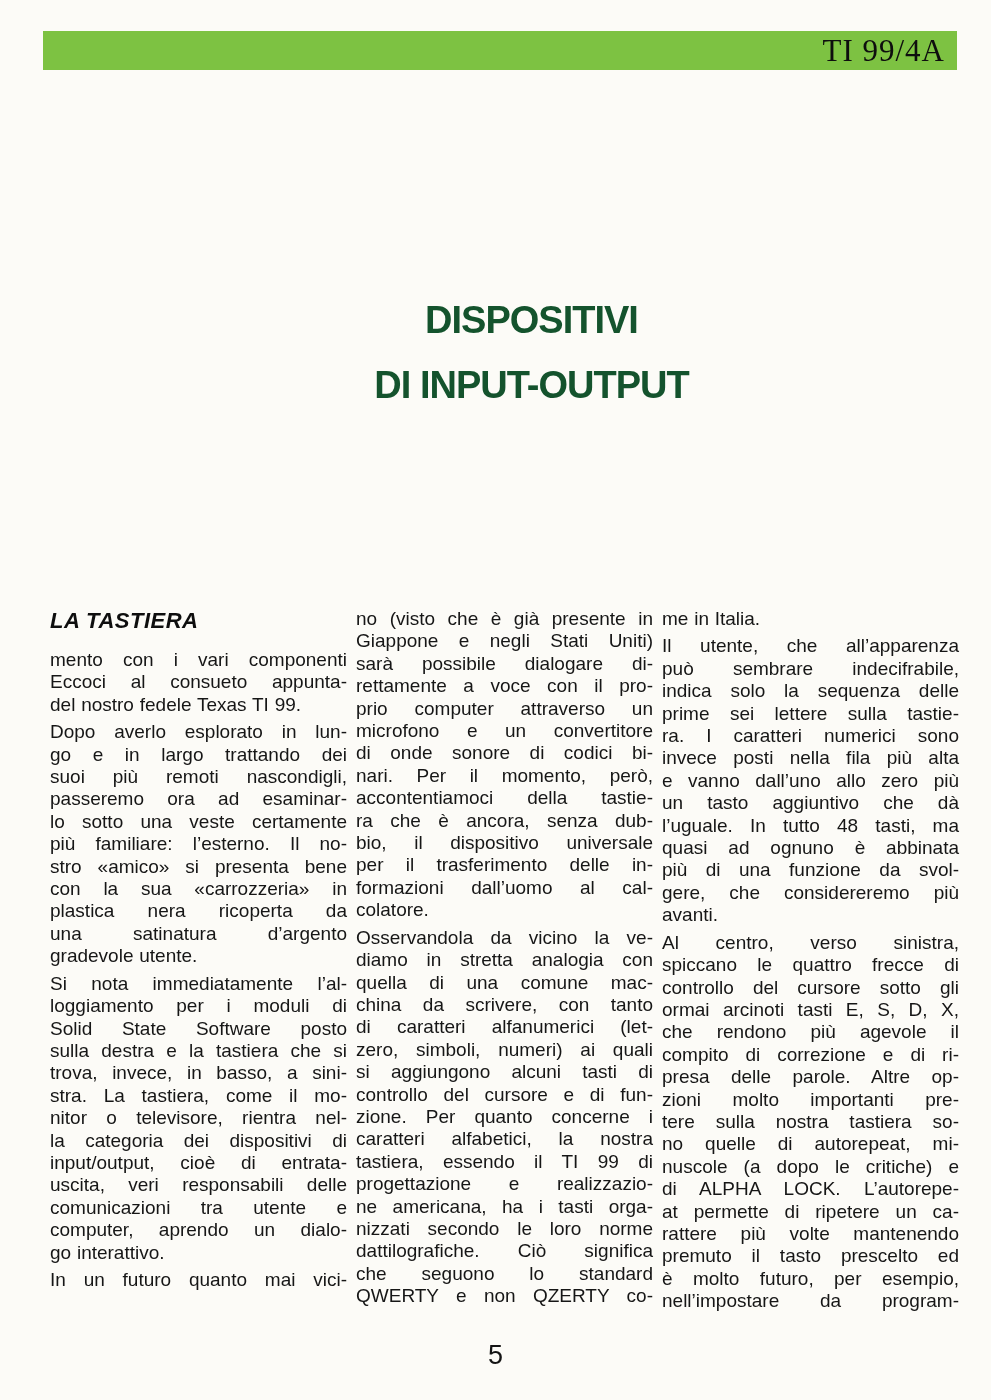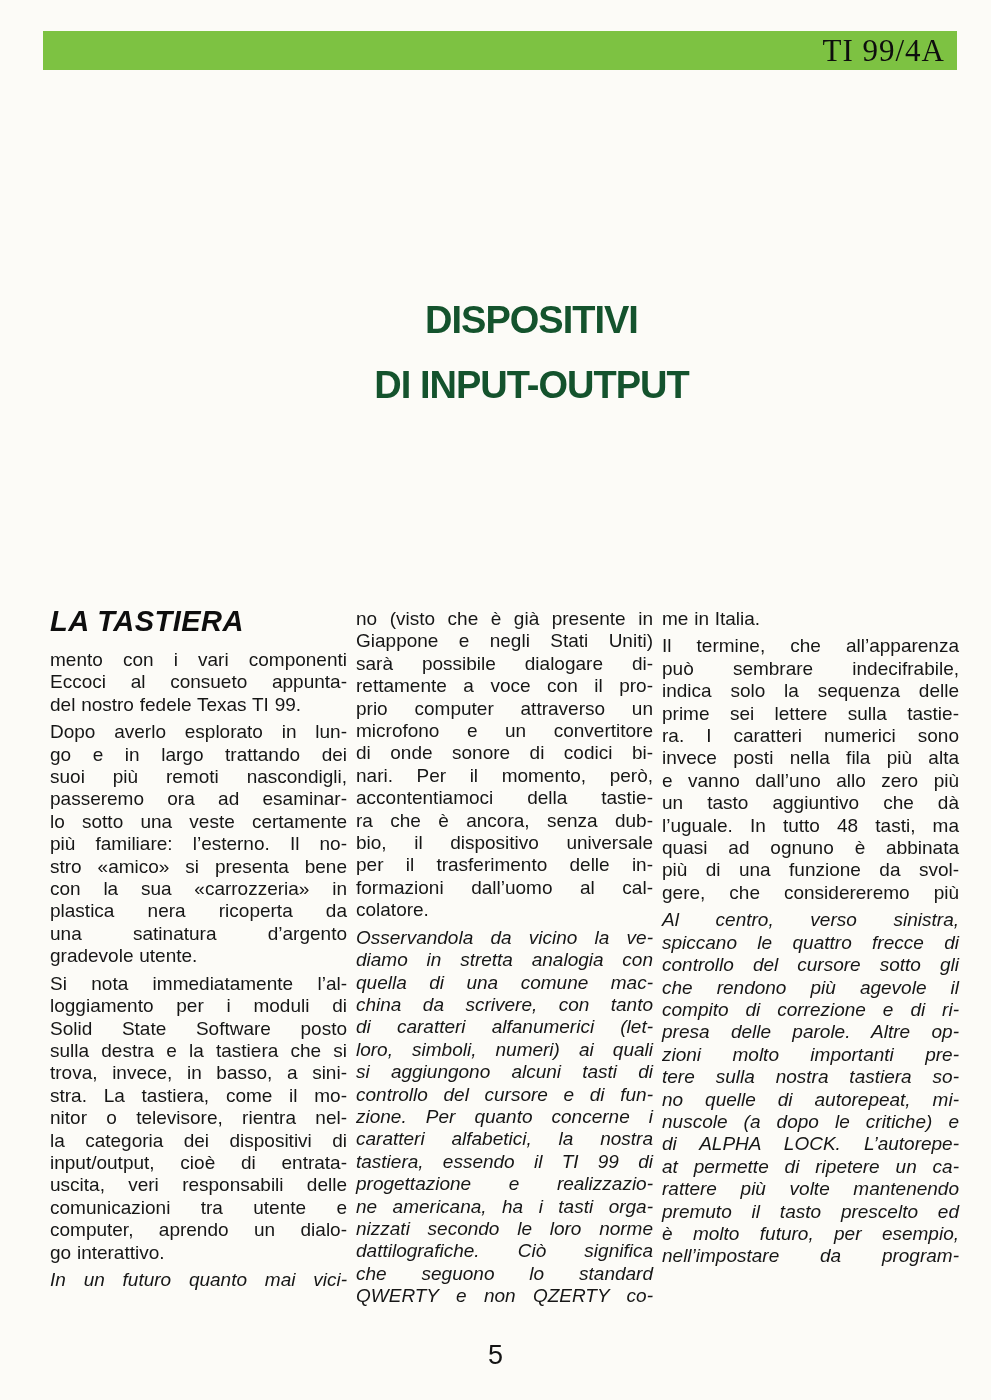--- a/index.html
+++ b/index.html
@@ -52,27 +52,27 @@
     top: 608px;
     width: 910px;
     display: flex;
     gap: 9px;
   }
   .column { width: 297px; box-sizing: border-box; }
   .section-heading {
     margin: 0 0 15px 0;
     font-style: italic;
     font-weight: bold;
-    font-size: 29px;
+    font-size: 22px;
     line-height: 26px;
     letter-spacing: 0.5px;
     color: #0e0e0e;
   }
   .paragraph { margin: 0 0 5px 0; }
-  .paragraph:last-child { margin-bottom: 0; font-style: italic; }
+  .paragraph:last-child { margin-bottom: 0; }
   .line {
     font-size: 19px;
     line-height: 22.4px;
     text-align: justify;
     text-align-last: justify;
     word-spacing: 0.5px;
     white-space: nowrap0; 
   }
   .line-end { text-align-last: left; }
   .page-number {
@@ -155,56 +155,58 @@
           <div class="line">per il trasferimento delle in-</div>
           <div class="line">formazioni dall’uomo al cal-</div>
           <div class="line line-end">colatore.</div>
         </div>
         <div class="paragraph">
           <div class="line">Osservandola da vicino la ve-</div>
           <div class="line">diamo in stretta analogia con</div>
           <div class="line">quella di una comune mac-</div>
           <div class="line">china da scrivere, con tanto</div>
           <div class="line">di caratteri alfanumerici (let-</div>
-          <div class="line">loro, simboli, numeri) ai quali</div>
+          <div class="line">zero, simboli, numeri) ai quali</div>
           <div class="line">si aggiungono alcuni tasti di</div>
           <div class="line">controllo del cursore e di fun-</div>
           <div class="line">zione. Per quanto concerne i</div>
           <div class="line">caratteri alfabetici, la nostra</div>
           <div class="line">tastiera, essendo il TI 99 di</div>
           <div class="line">progettazione e realizzazio-</div>
           <div class="line">ne americana, ha i tasti orga-</div>
           <div class="line">nizzati secondo le loro norme</div>
           <div class="line">dattilografiche. Ciò significa</div>
           <div class="line">che seguono lo standard</div>
           <div class="line">QWERTY e non QZERTY co-</div>
         </div>
       </div>
       <div class="column">
         <div class="paragraph">
           <div class="line line-end">me in Italia.</div>
         </div>
         <div class="paragraph">
-          <div class="line">Il termine, che all’apparenza</div>
+          <div class="line">Il utente, che all’apparenza</div>
           <div class="line">può sembrare indecifrabile,</div>
           <div class="line">indica solo la sequenza delle</div>
           <div class="line">prime sei lettere sulla tastie-</div>
           <div class="line">ra. I caratteri numerici sono</div>
           <div class="line">invece posti nella fila più alta</div>
           <div class="line">e vanno dall’uno allo zero più</div>
           <div class="line">un tasto aggiuntivo che dà</div>
           <div class="line">l’uguale. In tutto 48 tasti, ma</div>
           <div class="line">quasi ad ognuno è abbinata</div>
           <div class="line">più di una funzione da svol-</div>
           <div class="line">gere, che considereremo più</div>
+          <div class="line line-end">avanti.</div>
         </div>
         <div class="paragraph">
           <div class="line">Al centro, verso sinistra,</div>
           <div class="line">spiccano le quattro frecce di</div>
           <div class="line">controllo del cursore sotto gli</div>
+          <div class="line">ormai arcinoti tasti E, S, D, X,</div>
           <div class="line">che rendono più agevole il</div>
           <div class="line">compito di correzione e di ri-</div>
           <div class="line">presa delle parole. Altre op-</div>
           <div class="line">zioni molto importanti pre-</div>
           <div class="line">tere sulla nostra tastiera so-</div>
           <div class="line">no quelle di autorepeat, mi-</div>
           <div class="line">nuscole (a dopo le critiche) e</div>
           <div class="line">di ALPHA LOCK. L’autorepe-</div>
           <div class="line">at permette di ripetere un ca-</div>
           <div class="line">rattere più volte mantenendo</div>

